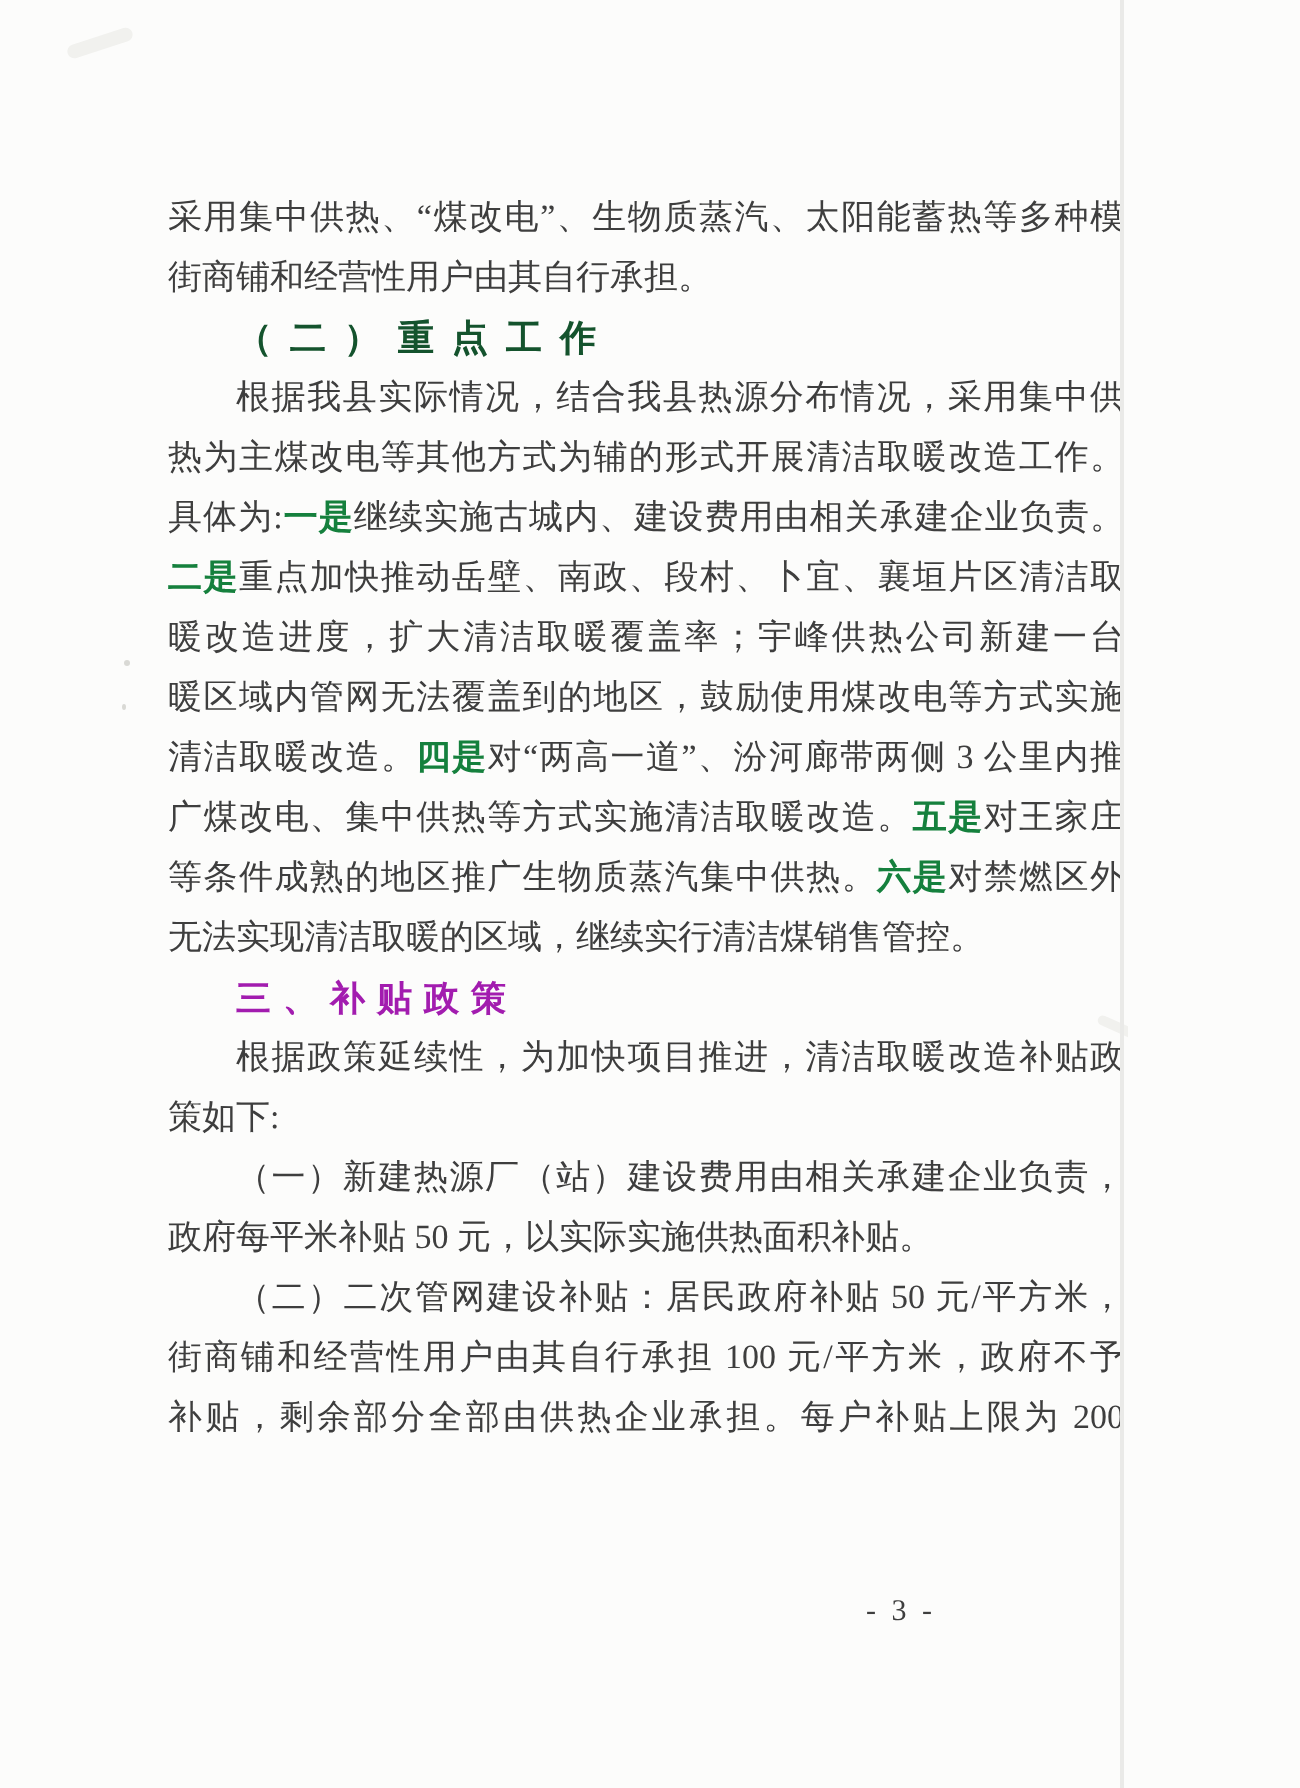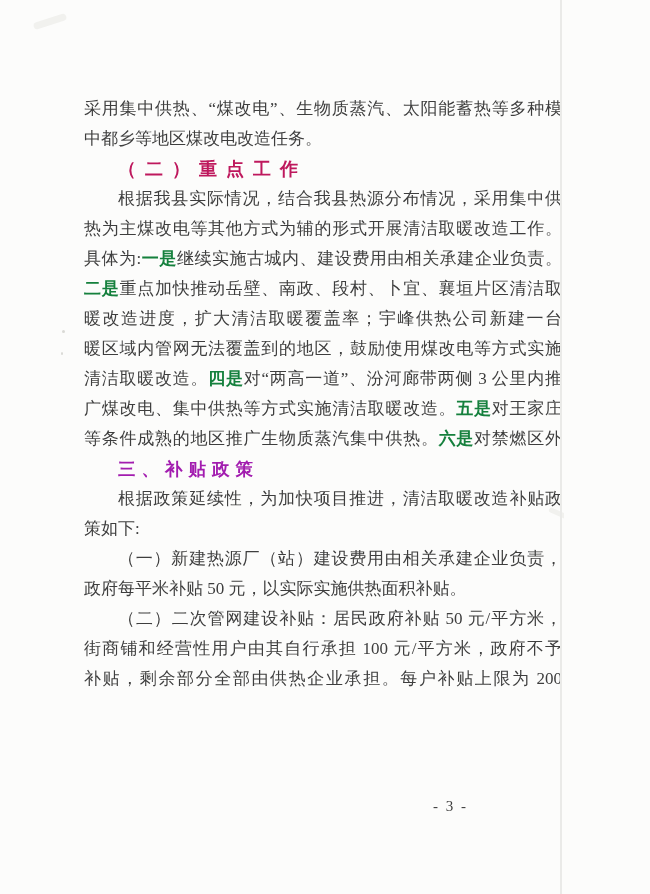--- a/index.html
+++ b/index.html
@@ -11,21 +11,21 @@
   .textblock{
     position:absolute;left:84px;top:94px;width:478px;
     color:#3e3e3e;font-size:17px;line-height:30px;
   }
   .line{
     height:30px;text-align:justify;text-align-last:left;
     text-justify:inter-character;white-space:nowrap;
   }
   .j{text-align-last:justify;}
   .ind{padding-left:34px;}
-  .h1{font-weight:bold;letter-spacing:9px;color:#be185d;font-size:18px;}
+  .h1{font-weight:bold;letter-spacing:9px;color:#14532d;font-size:18px;}
   .h2{font-weight:bold;letter-spacing:6px;color:#a21caf;font-size:17.5px;
       font-family:"Liberation Sans","DejaVu Sans",sans-serif;}
   .b{font-weight:bold;color:#15803d;}
   .pagenum{
     position:absolute;top:798px;right:96px;
     font-size:15px;letter-spacing:2px;color:#3e3e3e;
     font-family:"Liberation Serif","DejaVu Serif",serif;
   }
   .edge-line{position:absolute;top:0;right:2px;width:2px;height:894px;background:#eaeae8;}
   .speck{position:absolute;background:#d9d9d5;border-radius:50%;}
@@ -42,21 +42,21 @@
 
   <div class="smudge smudge-a"></div>
   <div class="smudge smudge-b"></div>
   <div class="speck speck-a"></div>
   <div class="speck speck-b"></div>
 
   <div class="textblock">
 
     <div class="line j"><span>采用集中供热、“煤改电”、生物质蒸汽、太阳能蓄热等多种模</span></div>
 
-    <div class="line"><span>中都乡等地区煤改电改造任务。</span></div>
+    <div class="line"><span>街商铺和经营性用户由其自行承担。</span></div>
 
     <div class="line ind h1"><span>（二）重点工作</span></div>
 
     <div class="line ind j"><span>根据我县实际情况，结合我县热源分布情况，采用集中供</span></div>
 
     <div class="line j"><span>热为主煤改电等其他方式为辅的形式开展清洁取暖改造工作。</span></div>
 
     <div class="line j"><span>具体为:</span><span class="b">一是</span><span>继续实施古城内、建设费用由相关承建企业负责。</span></div>
 
     <div class="line j"><span class="b">二是</span><span>重点加快推动岳壁、南政、段村、卜宜、襄垣片区清洁取</span></div>
@@ -65,20 +65,21 @@
 
 
     <div class="line j"><span>暖区域内管网无法覆盖到的地区，鼓励使用煤改电等方式实施</span></div>
 
     <div class="line j"><span>清洁取暖改造。</span><span class="b">四是</span><span>对“两高一道”、汾河廊带两侧 3 公里内推</span></div>
 
     <div class="line j"><span>广煤改电、集中供热等方式实施清洁取暖改造。</span><span class="b">五是</span><span>对王家庄</span></div>
 
     <div class="line j"><span>等条件成熟的地区推广生物质蒸汽集中供热。</span><span class="b">六是</span><span>对禁燃区外</span></div>
 
+    <div class="line"><span>无法实现清洁取暖的区域，继续实行清洁煤销售管控。</span></div>
 
     <div class="line ind h2"><span>三、补贴政策</span></div>
 
     <div class="line ind j"><span>根据政策延续性，为加快项目推进，清洁取暖改造补贴政</span></div>
 
     <div class="line"><span>策如下:</span></div>
 
     <div class="line ind j"><span>（一）新建热源厂（站）建设费用由相关承建企业负责，</span></div>
 
     <div class="line"><span>政府每平米补贴 50 元，以实际实施供热面积补贴。</span></div>

